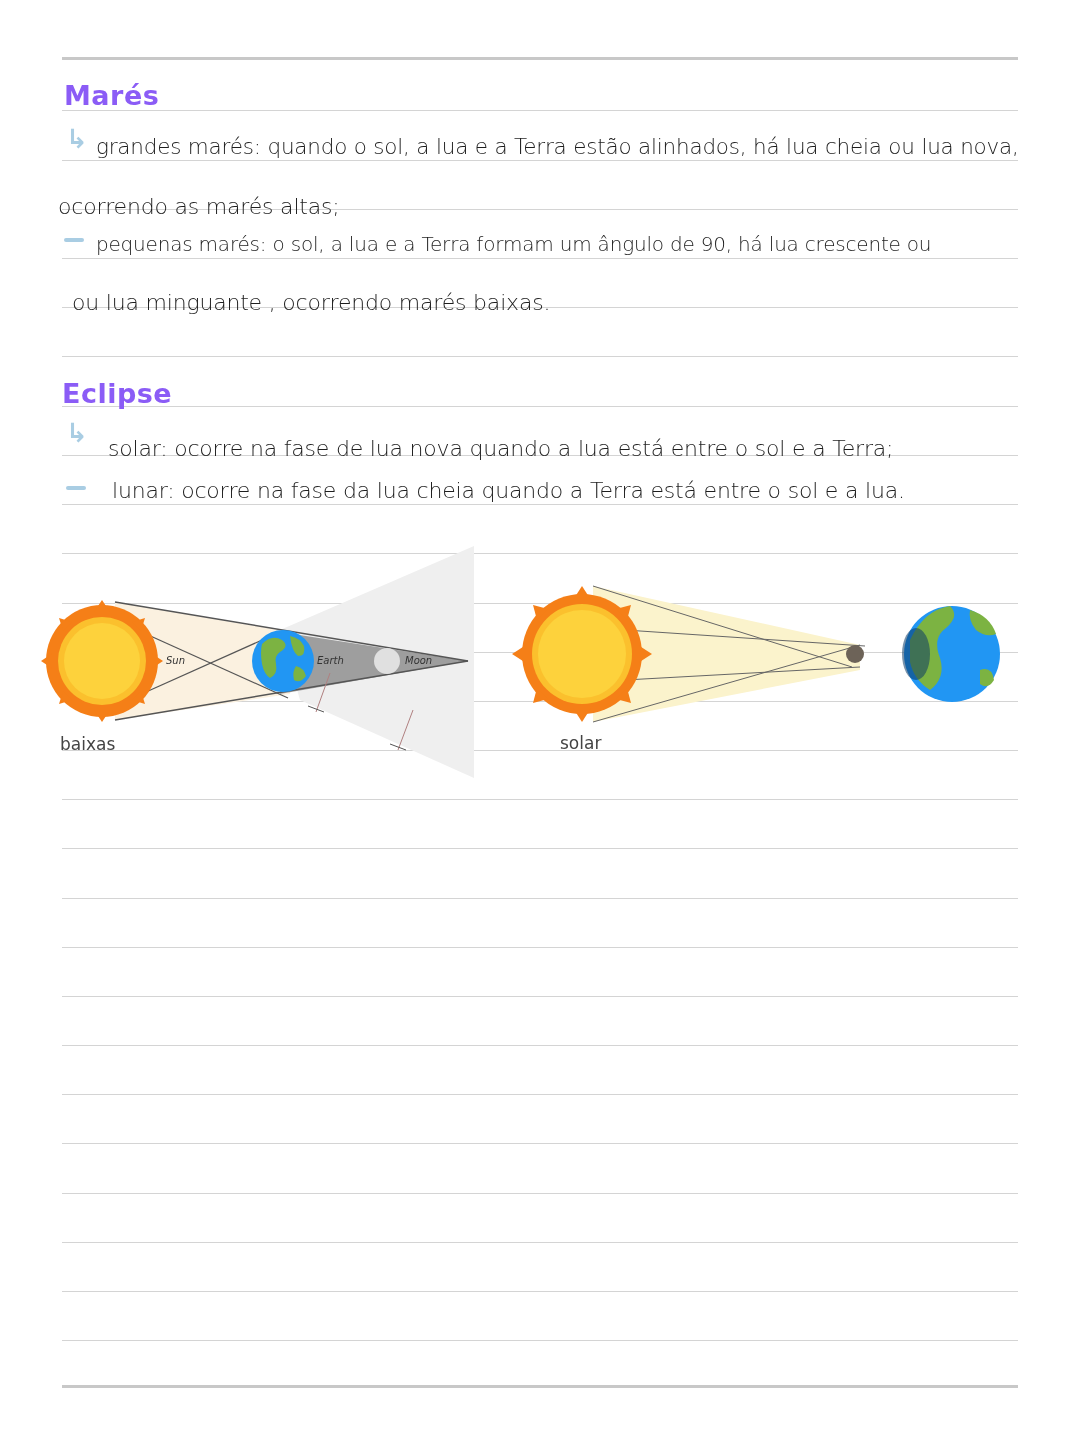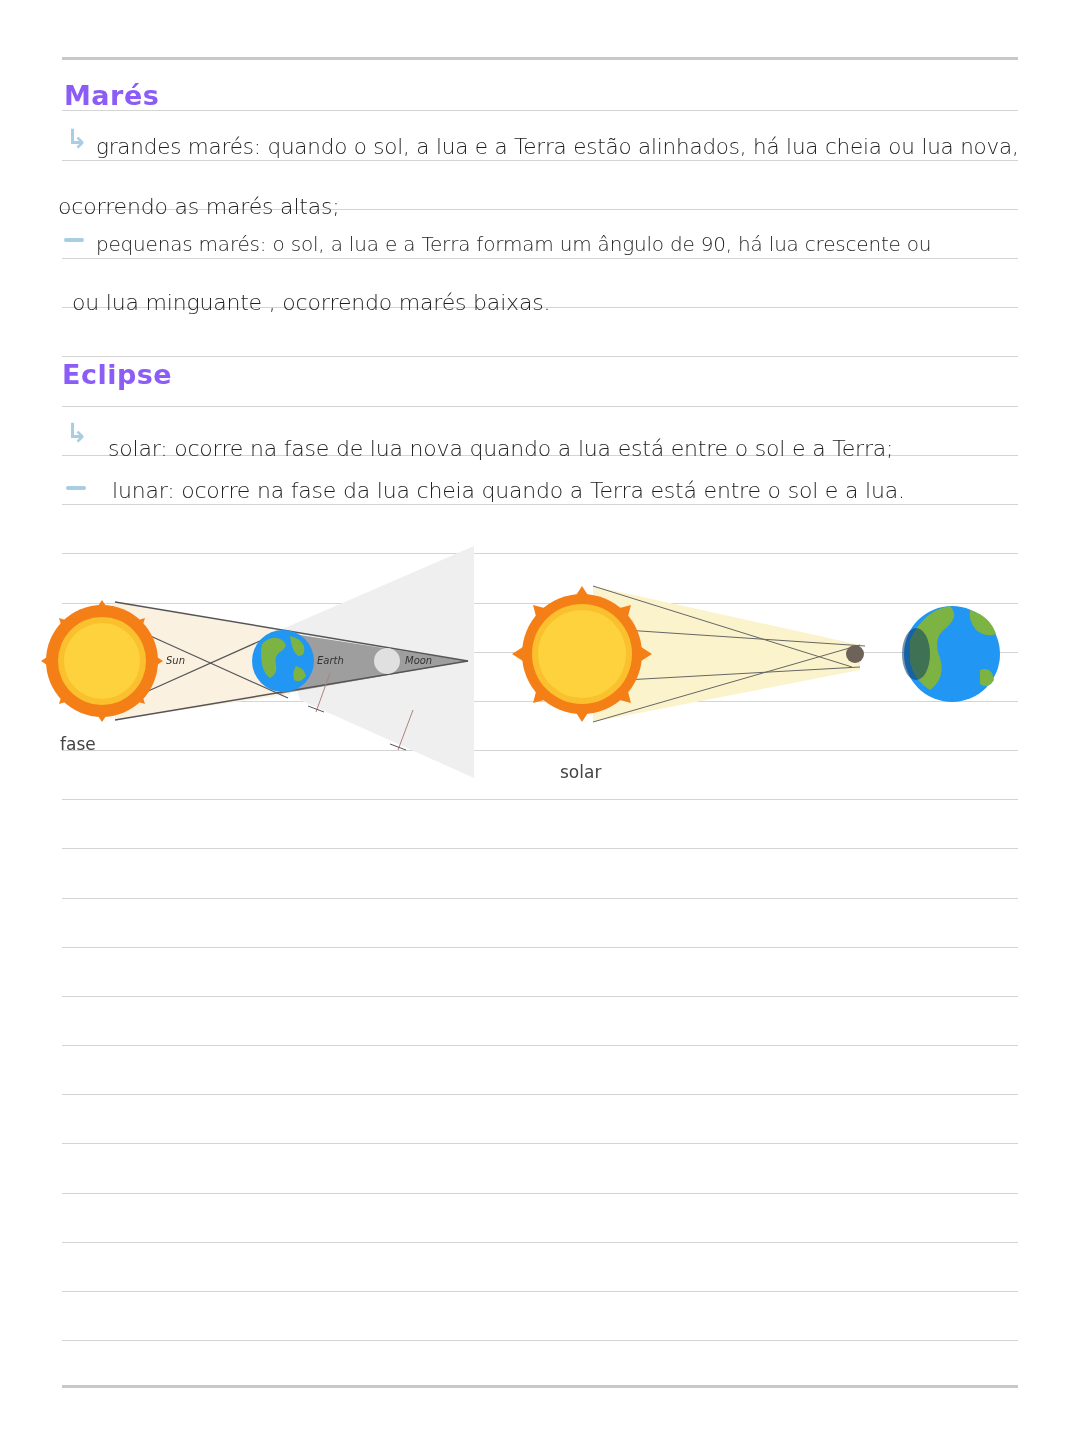--- a/index.html
+++ b/index.html
@@ -58,21 +58,21 @@
   <span class="marker arrow-icon" style="left:66px; top:124px;">↳</span>
   <div class="line" style="left:96px; top:134px; font-size:21.5px;">grandes marés: quando o sol, a lua e a Terra estão alinhados, há lua cheia ou lua nova,</div>
   <div class="line" style="left:58px; top:194px;">ocorrendo as marés altas;</div>
 
   <span class="marker dash-icon" style="left:64px; top:238px;"></span>
   <div class="line" style="left:96px; top:232px; font-size:20px;">pequenas marés: o sol, a lua e a Terra formam um ângulo de 90, há lua crescente ou</div>
   <div class="line" style="left:72px; top:290px;">ou lua minguante , ocorrendo marés baixas.</div>
 </div>
 
 <div>
-  <div class="title" style="left:62px; top:359px;">Eclipse</div>
+  <div class="title" style="left:62px; top:378px;">Eclipse</div>
 
   <span class="marker arrow-icon" style="left:66px; top:418px;">↳</span>
   <div class="line" style="left:108px; top:436px;">solar: ocorre na fase de lua nova quando a lua está entre o sol e a Terra;</div>
 
   <span class="marker dash-icon" style="left:66px; top:486px;"></span>
   <div class="line" style="left:102px; top:478px;margin-left:10px;">lunar: ocorre na fase da lua cheia quando a Terra está entre o sol e a lua.</div>
 </div>
 
 <div>
   <svg width="480" height="240" style="left:0; top:540px;">
@@ -114,21 +114,21 @@
     <text class="lbl" x="317" y="124">Earth</text>
 
     <circle cx="387" cy="121" r="13" fill="#e0e0e0"></circle>
     <text class="lbl" x="405" y="124">Moon</text>
 
     <line x1="330" y1="133" x2="316" y2="172" stroke="#b08080" stroke-width="1"></line>
     <line x1="308" y1="166" x2="324" y2="172" stroke="#555" stroke-width="1"></line>
     <line x1="413" y1="170" x2="398" y2="210" stroke="#b08080" stroke-width="1"></line>
     <line x1="390" y1="204" x2="406" y2="210" stroke="#555" stroke-width="1"></line>
   </svg>
-  <div class="caption" style="left:60px; top:734px;">fase</div>
+  <div class="caption" style="left:60px; top:734px;">baixas</div>
 </div>
 
 <div>
   <svg width="520" height="200" style="left:500px; top:570px;">
 
     <polygon points="93,16 360,75 360,100 93,152" fill="#fbf3cc"></polygon>
     <line x1="93" y1="16" x2="352" y2="97" stroke="#666" stroke-width="1"></line>
     <line x1="93" y1="152" x2="360" y2="75" stroke="#666" stroke-width="1"></line>
     <line x1="125" y1="60" x2="365" y2="76" stroke="#666" stroke-width="1"></line>
     <line x1="125" y1="110" x2="360" y2="97" stroke="#666" stroke-width="1"></line>
@@ -152,14 +152,14 @@
     <circle cx="355" cy="84" r="9" fill="#6d6358"></circle>
 
     <g>
       <circle cx="452" cy="84" r="48" fill="#2196f3"></circle>
       <path d="M410,70 q14,-30 40,-34 q10,10 -4,22 q-14,10 -6,30 q6,20 -10,32 q-16,-10 -20,-28z" fill="#7cb342"></path>
       <path d="M470,40 q20,6 26,24 q-10,4 -20,-4 q-8,-10 -6,-20z" fill="#7cb342"></path>
       <path d="M480,100 q12,-4 14,10 q-6,10 -14,4z" fill="#7cb342"></path>
       <ellipse cx="416" cy="84" rx="14" ry="26" fill="#0d3b66" opacity="0.55"></ellipse>
     </g>
   </svg>
-  <div class="caption" style="left:560px; top:733px;margin-top:29px;">solar</div>
+  <div class="caption" style="left:560px; top:733px;">solar</div>
 </div>
 
 </body></html>

